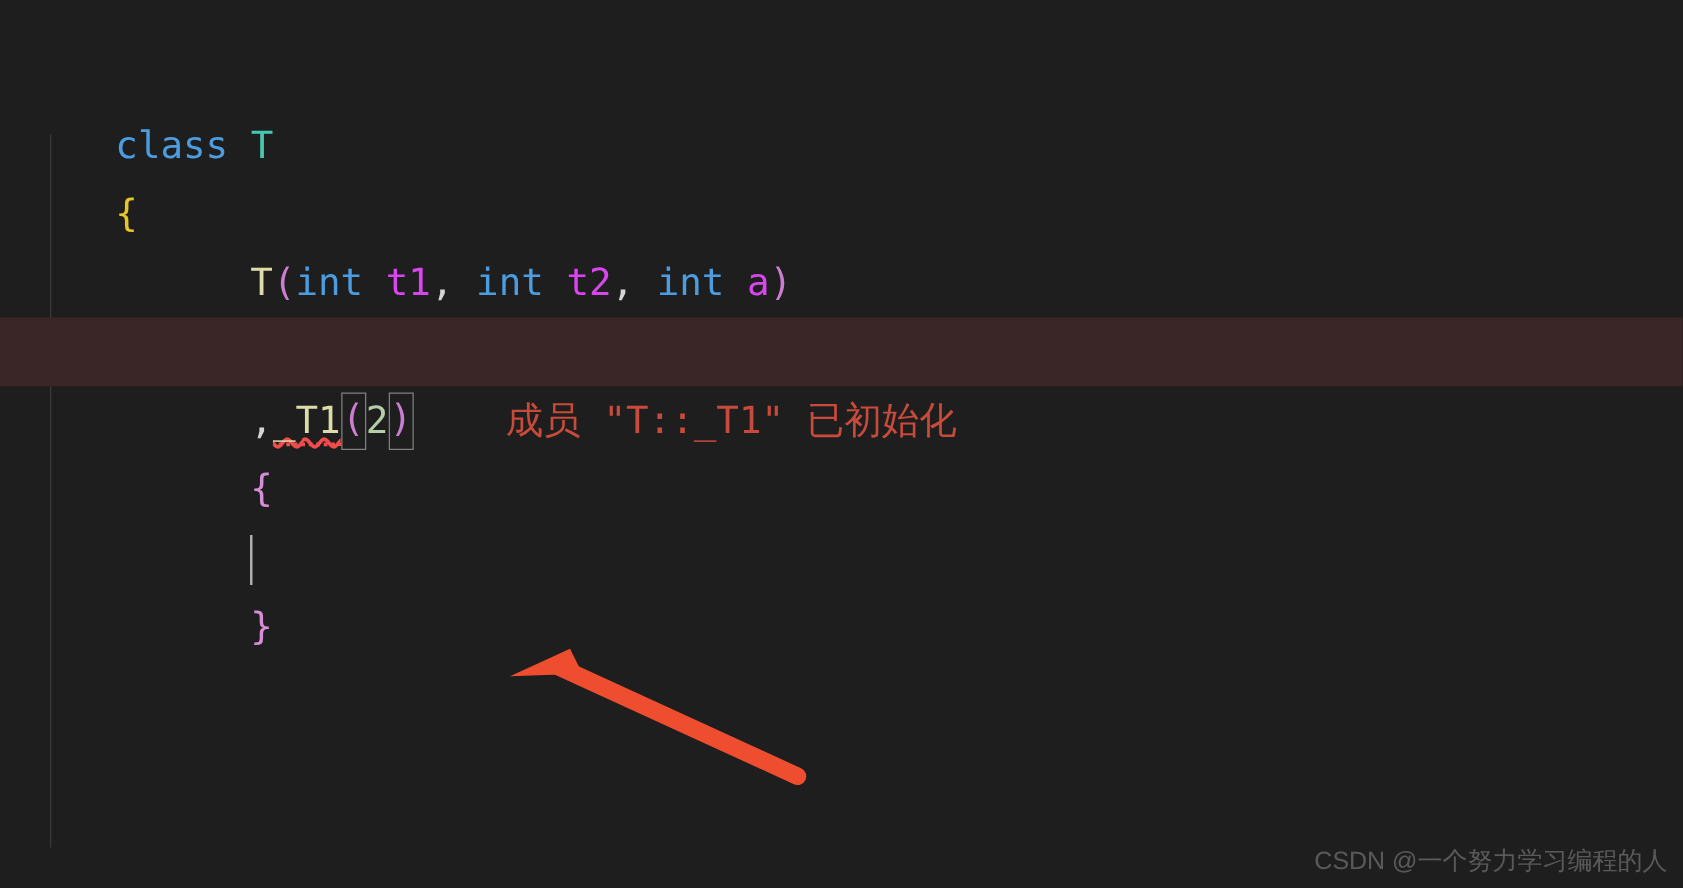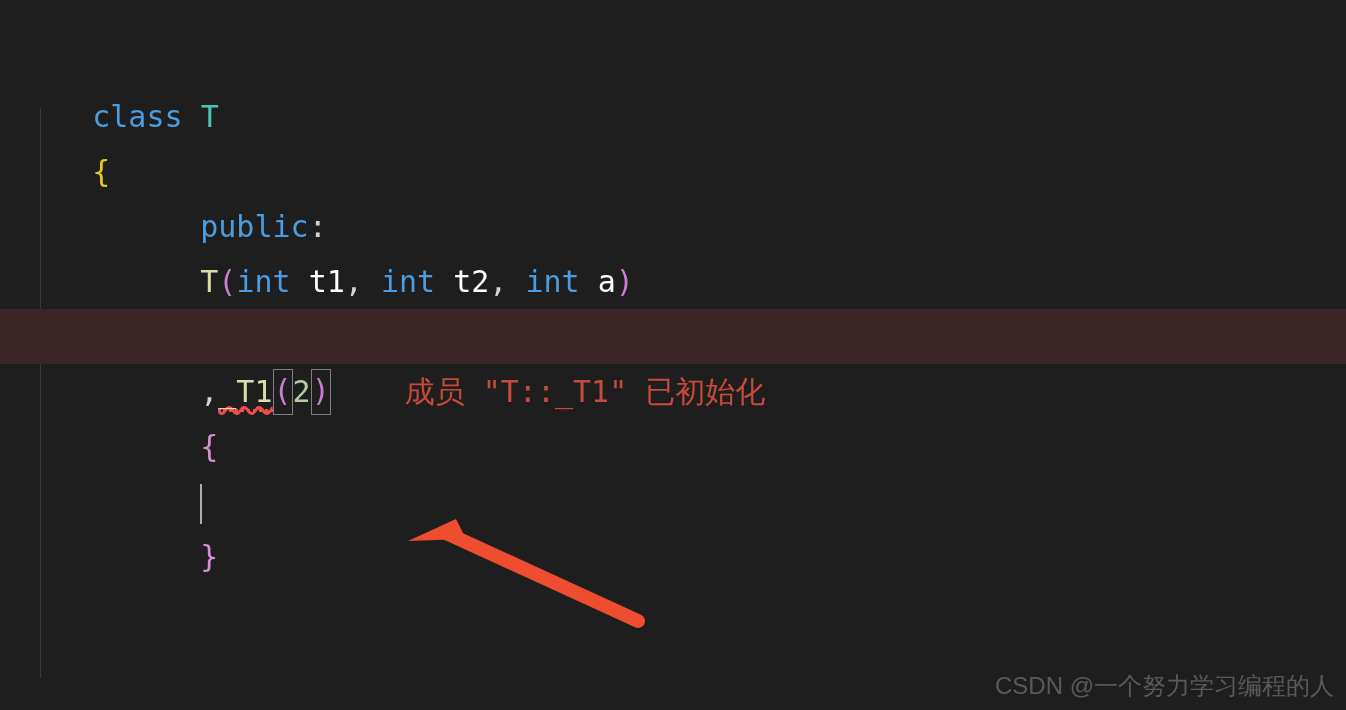--- a/index.html
+++ b/index.html
@@ -32,21 +32,21 @@
     height:570px;
     background:#3a3a3a;
     z-index:0;
   }
   
   .kw{color:#4b9de0;}        
   .type{color:#46c8b0;}      
   .brace{color:#d68fd6;}
   .brace2{color:#e6c628;}
   .fn{color:#dcdcaa;}
-  .var{color:#ffffff;}
+  .var{color:#d946ef;}
   .punct{color:#d4d4d4;}
   .paren{color:#cb7ed0;}
   .num{color:#b5cea8;}
 
   
   .line.err{
     margin-left:-20px;
     padding-left:20px;
     width:calc(100% + 20px);
     background:#3a2626;
@@ -92,43 +92,40 @@
     background:#aeafad;
     vertical-align:middle;
     position:relative;
     top:0px;
   }
   
   .watermark{
     position:absolute;
     right:12px;
     bottom:8px;
-    font-size:24px;
+    font-size:20px;
     color:rgba(200,200,200,0.35);
     font-family:"PingFang SC","Microsoft YaHei",sans-serif;
     z-index:10;
   }
 </style>
 </head>
 <body>
 
 <div class="editor">
   <div class="guide-line"></div>
 
   <div class="line">
     <span class="kw">class</span><span> </span><span class="type">T</span>
   </div>
 
   <div class="line">
     <span class="brace2">{</span>
   </div>
 
-  <div class="line">
-    <span class="indent-guide"></span><span class="kw">public</span><span class="punct">:</span>
-  </div>
 
   <div class="line">
     <span class="indent-guide"></span><span class="fn">T</span><span class="paren">(</span><span class="kw">int</span><span> </span><span class="var">t1</span><span class="punct">, </span><span class="kw">int</span><span> </span><span class="var">t2</span><span class="punct">, </span><span class="kw">int</span><span> </span><span class="var">a</span><span class="paren">)</span>
   </div>
 
 
 
   <div class="line">
     <span class="indent-guide"></span><span class="punct">, </span><span class="fn">_a</span><span class="paren">(</span><span class="var">a</span><span class="paren">)</span>
   </div>

